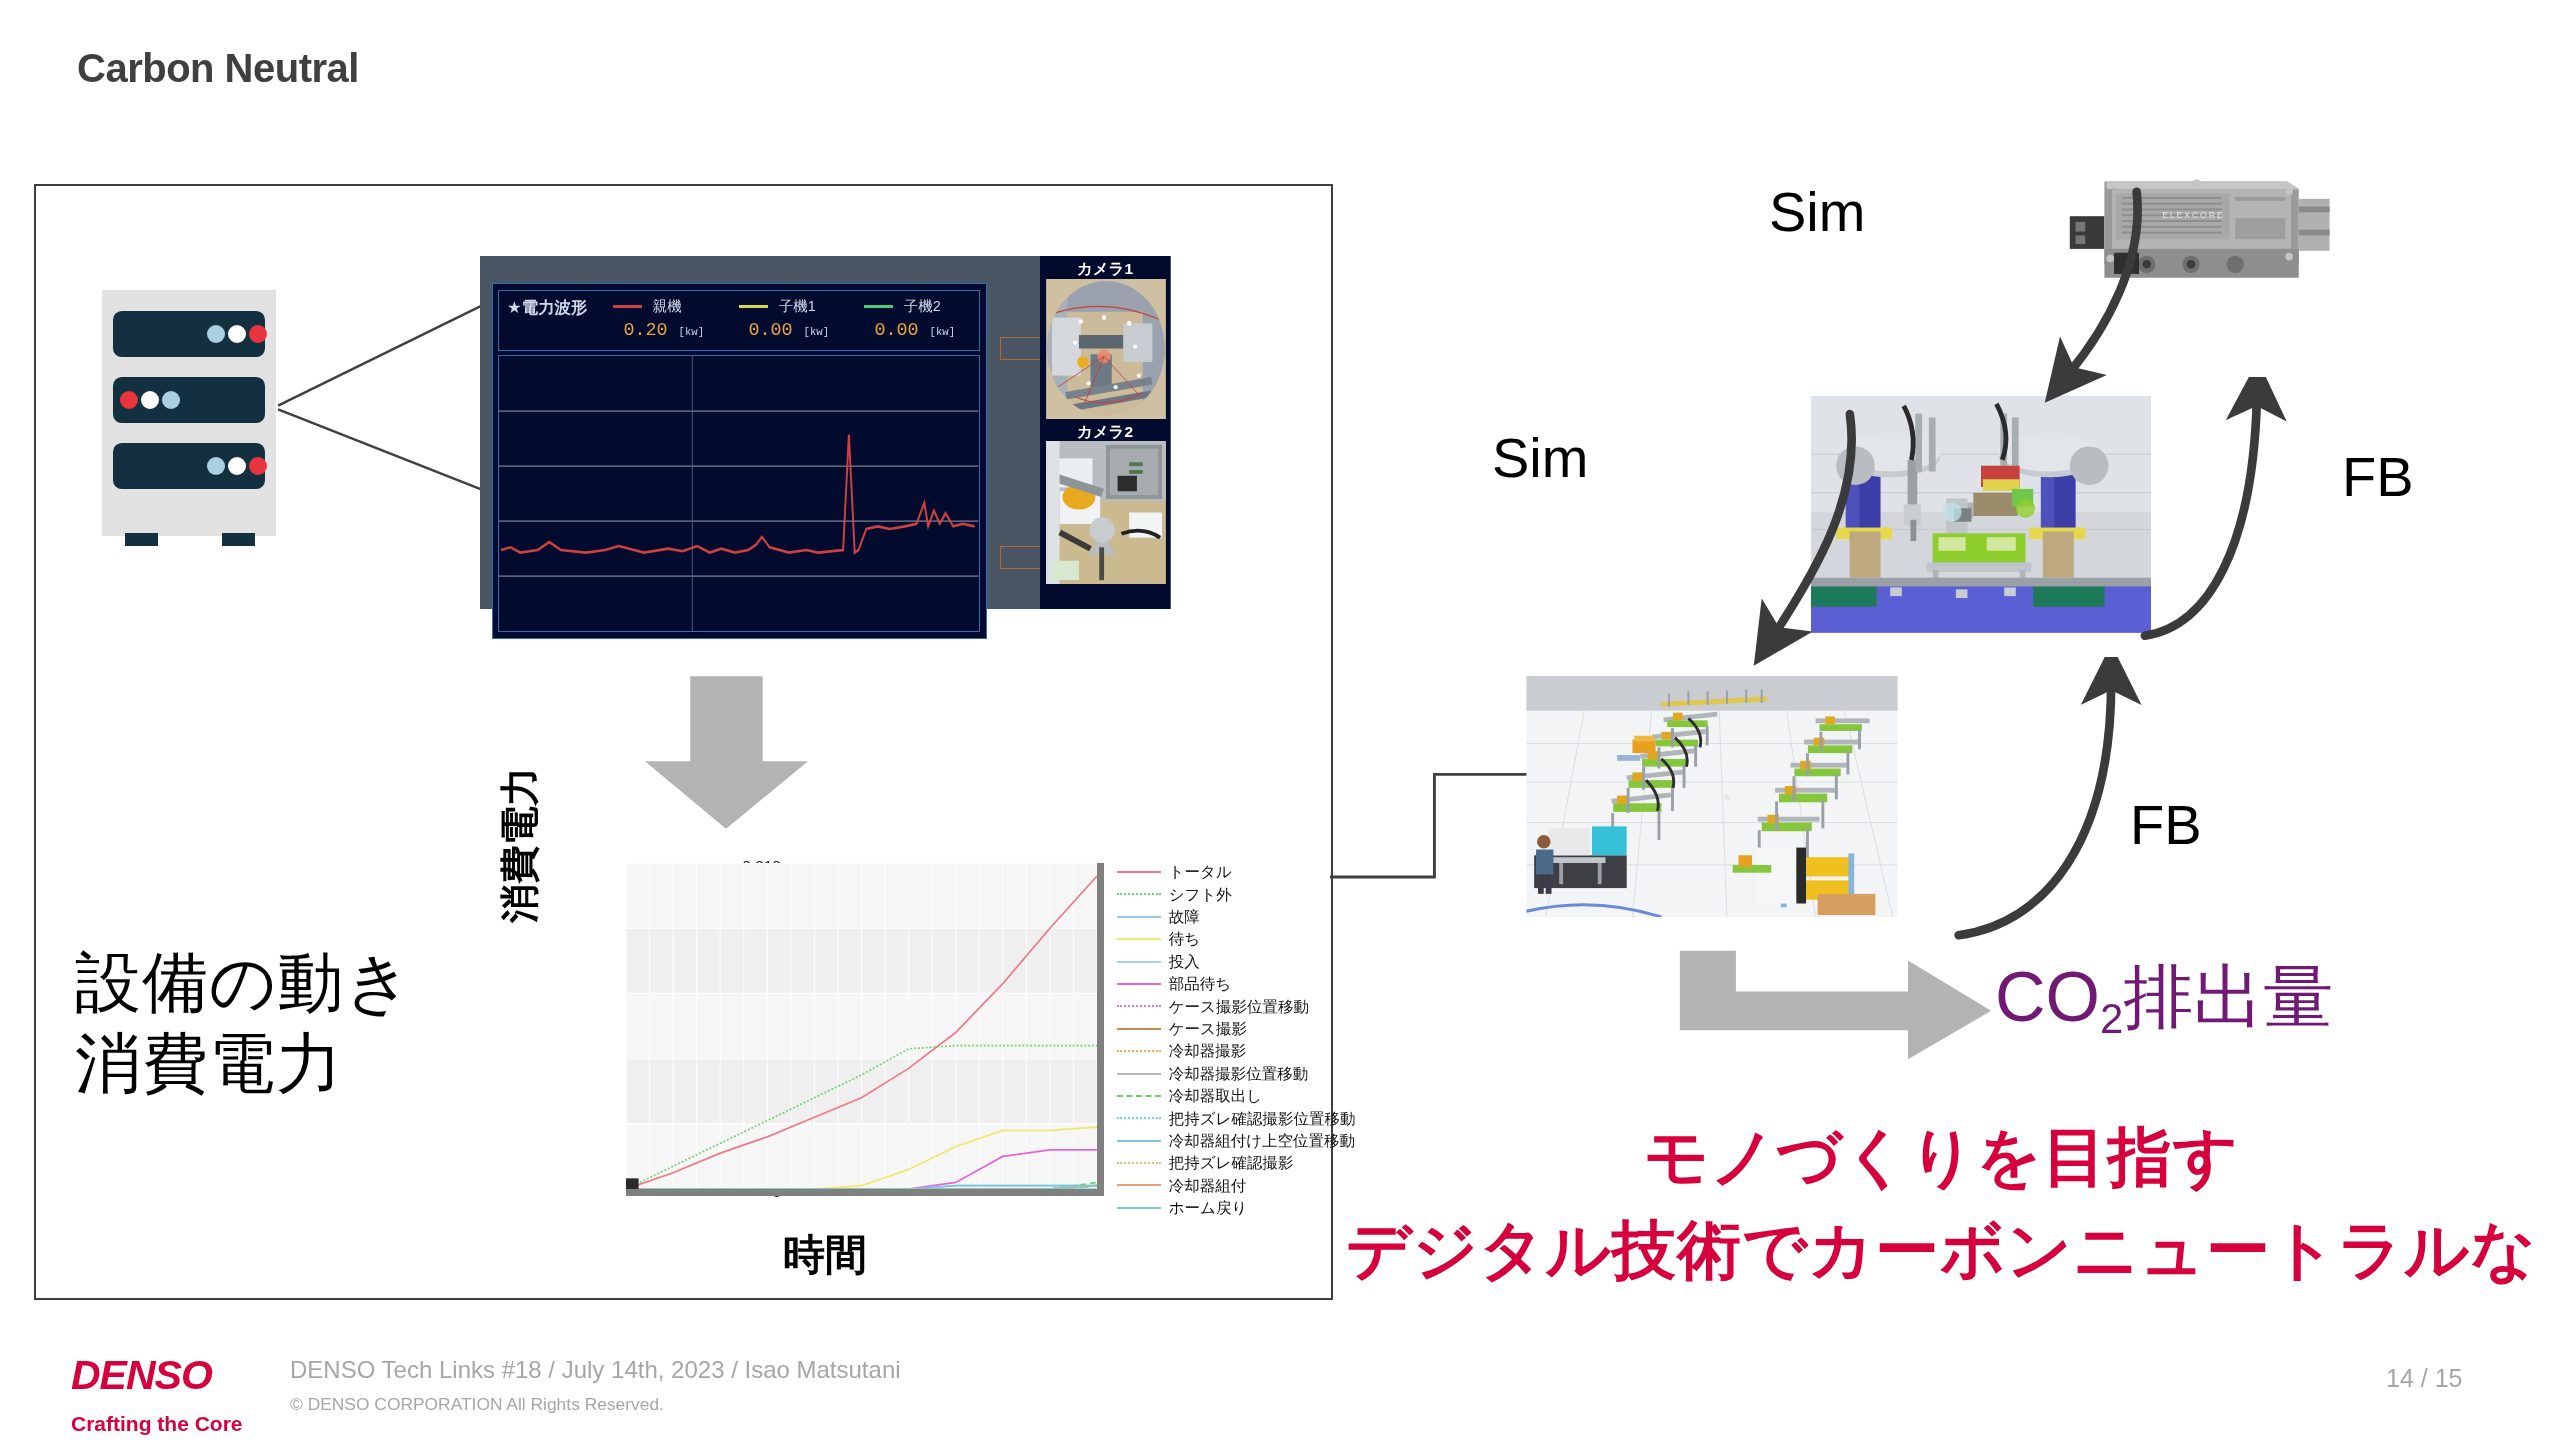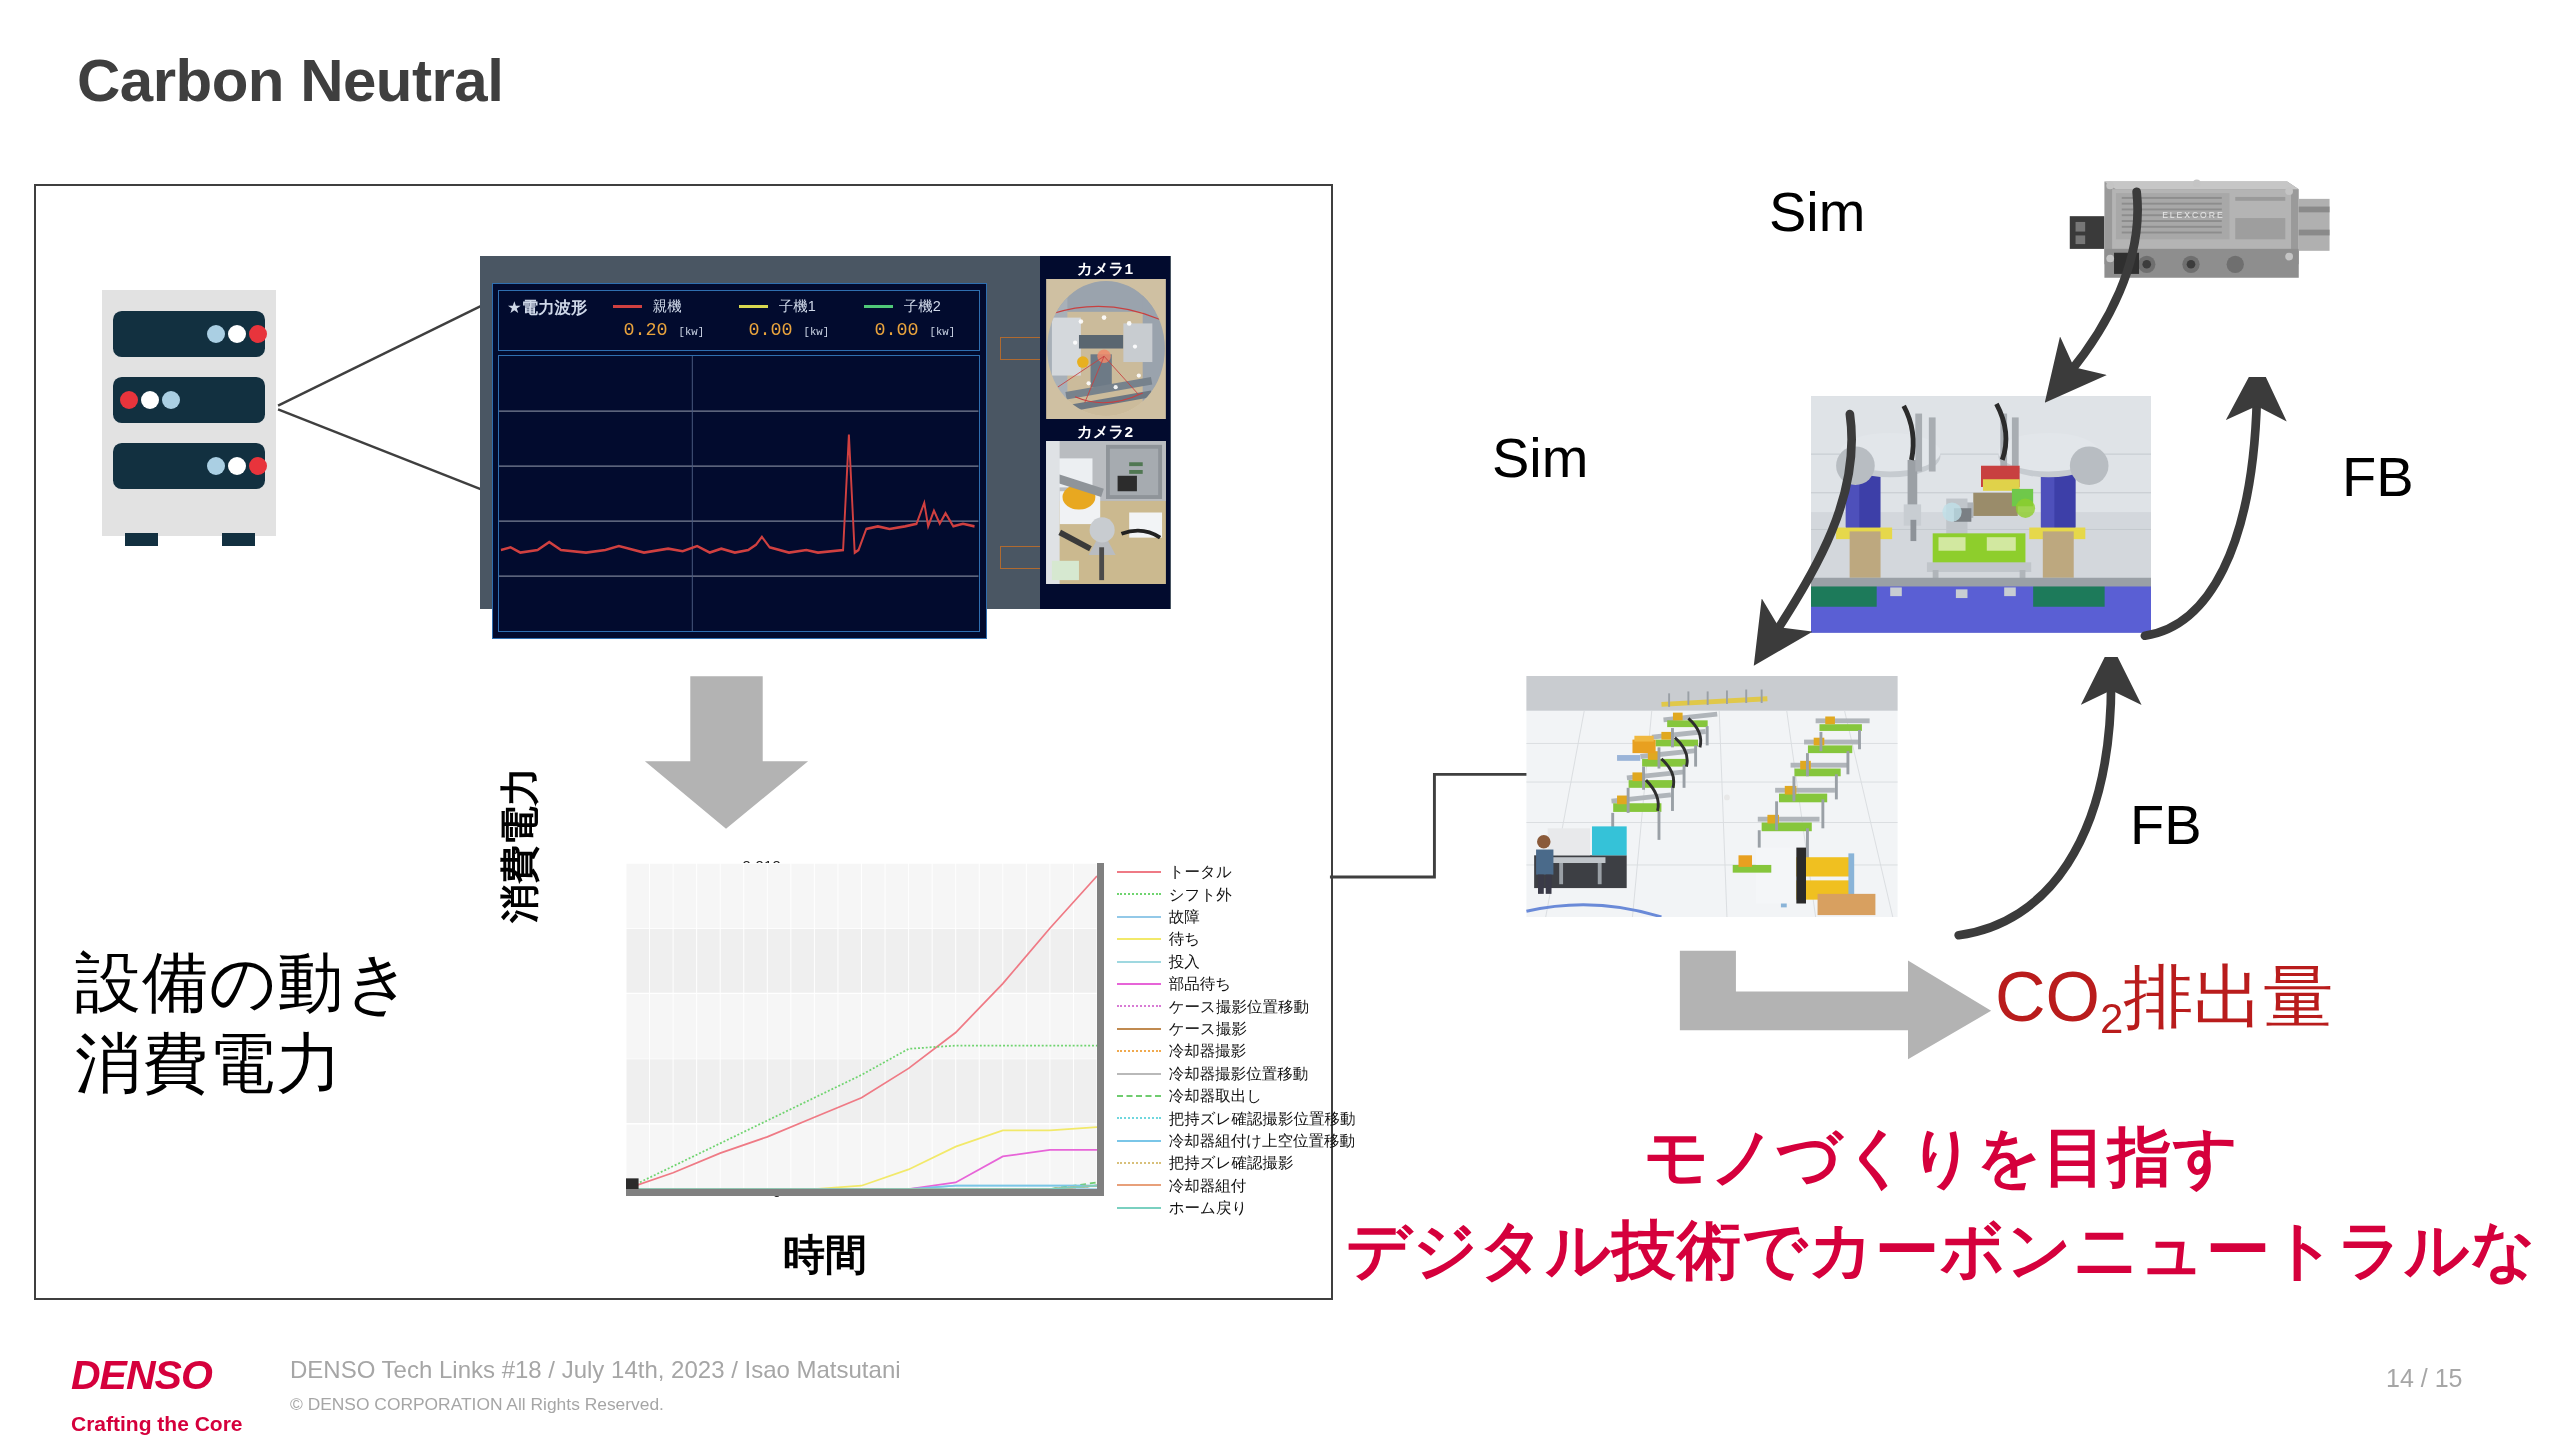--- a/index.html
+++ b/index.html
@@ -5,21 +5,21 @@
   html,body{margin:0;padding:0;}
   body{
     width:2576px;height:1449px;background:#ffffff;overflow:hidden;
     font-family:"Liberation Sans","DejaVu Sans",sans-serif;
     position:relative;
   }
   .abs{position:absolute;}
 
   
   #slide-title{
-    left:77px;top:46px;font-size:60px;font-weight:bold;color:#3f3f3f;
+    left:77px;top:46px;font-size:40px;font-weight:bold;color:#3f3f3f;
     letter-spacing:-0.5px;
   }
 
   
   #left-panel{
     left:34px;top:184px;width:1299px;height:1116px;
     border:2.9px solid #3f3f3f;box-sizing:border-box;background:#fff;
   }
 
   
@@ -74,21 +74,21 @@
   #caption-left{left:75px;top:942px;font-size:66px;color:#000;line-height:1.22;letter-spacing:1px;}
 
   
   .flow-img{position:absolute;overflow:hidden;}
   #img-ecu{left:2046px;top:170px;width:290px;height:127px;}
   #img-robot{left:1811px;top:396px;width:340px;height:237px;}
   #img-line{left:1526px;top:676px;width:372px;height:241px;}
 
   .flow-label{position:absolute;font-size:56px;color:#000;}
 
-  #co2-text{left:1995px;top:951px;font-size:70px;color:#b91c1c;white-space:nowrap;}
+  #co2-text{left:1995px;top:951px;font-size:70px;color:#701a75;white-space:nowrap;}
   #co2-text sub{font-size:42px;vertical-align:baseline;position:relative;top:11.6px;}
   #elbow-arrow{left:1676px;top:947px;width:319px;height:116px;}
 
   
   #red-head{left:1338px;top:1111px;width:1207px;text-align:center;color:#d5003c;
      font-size:64px;font-weight:bold;line-height:1.45;letter-spacing:1px;}
   #denso-logo{left:71px;top:1352px;}
   #denso-word{font-size:41px;font-weight:bold;font-style:italic;color:#d5003c;letter-spacing:-1px;}
   #denso-tag{font-size:21px;font-weight:bold;color:#d5003c;margin-top:13px;}
   #footer-line1{left:290px;top:1356px;font-size:24px;color:#a6a6a6;}

